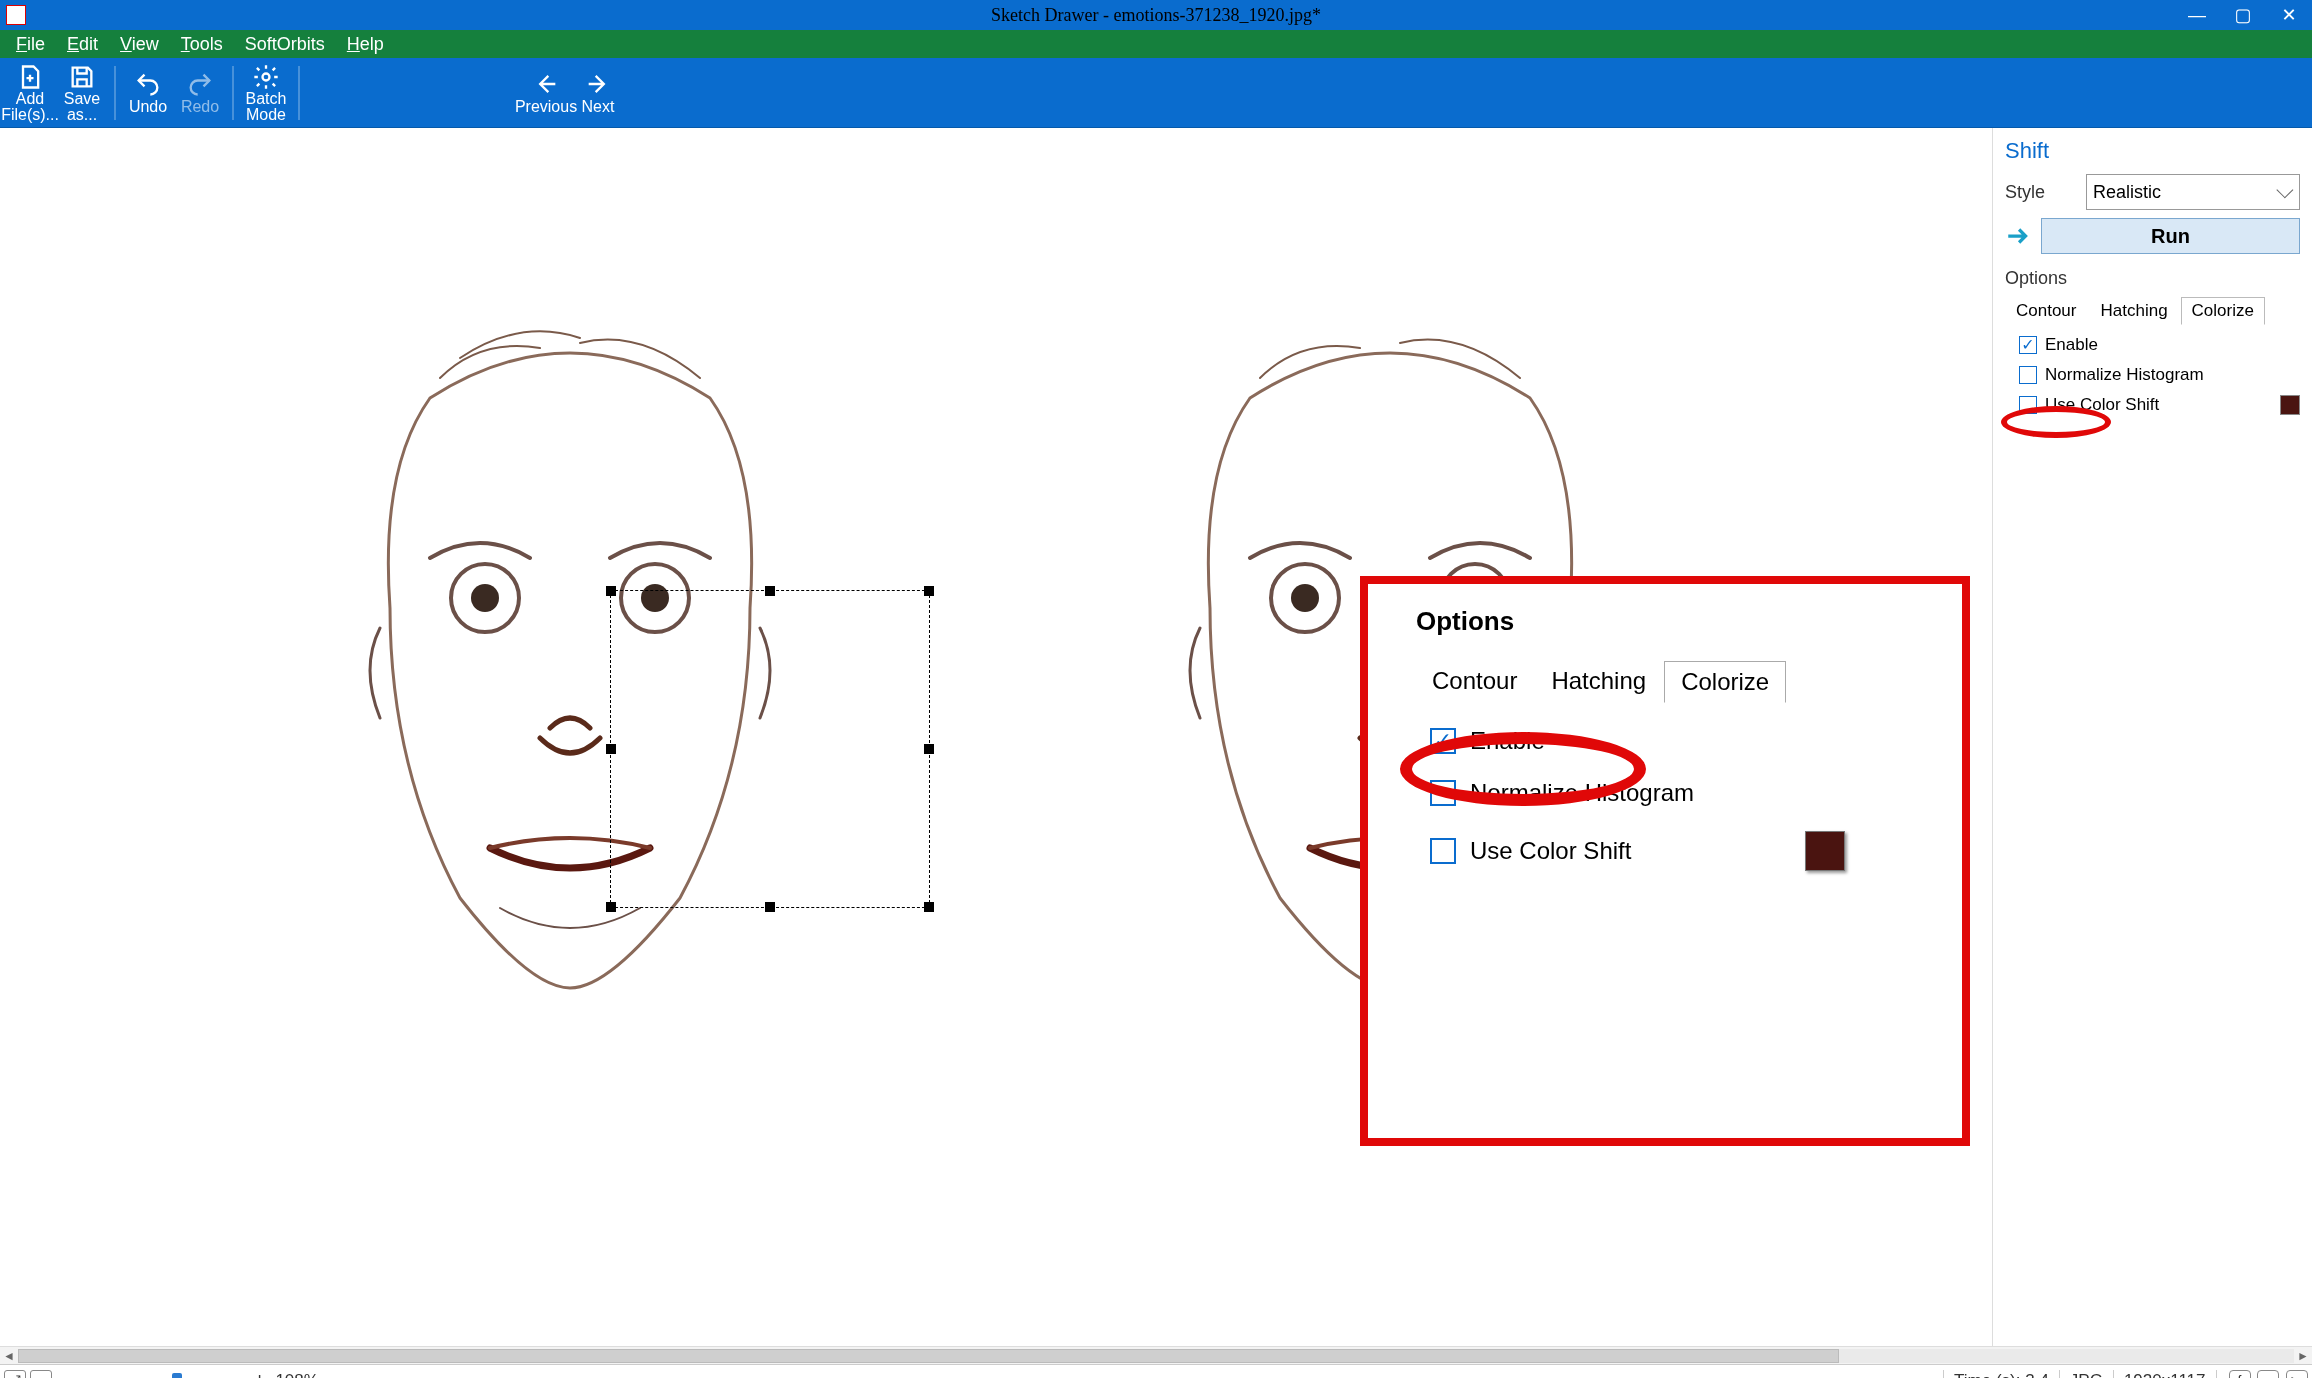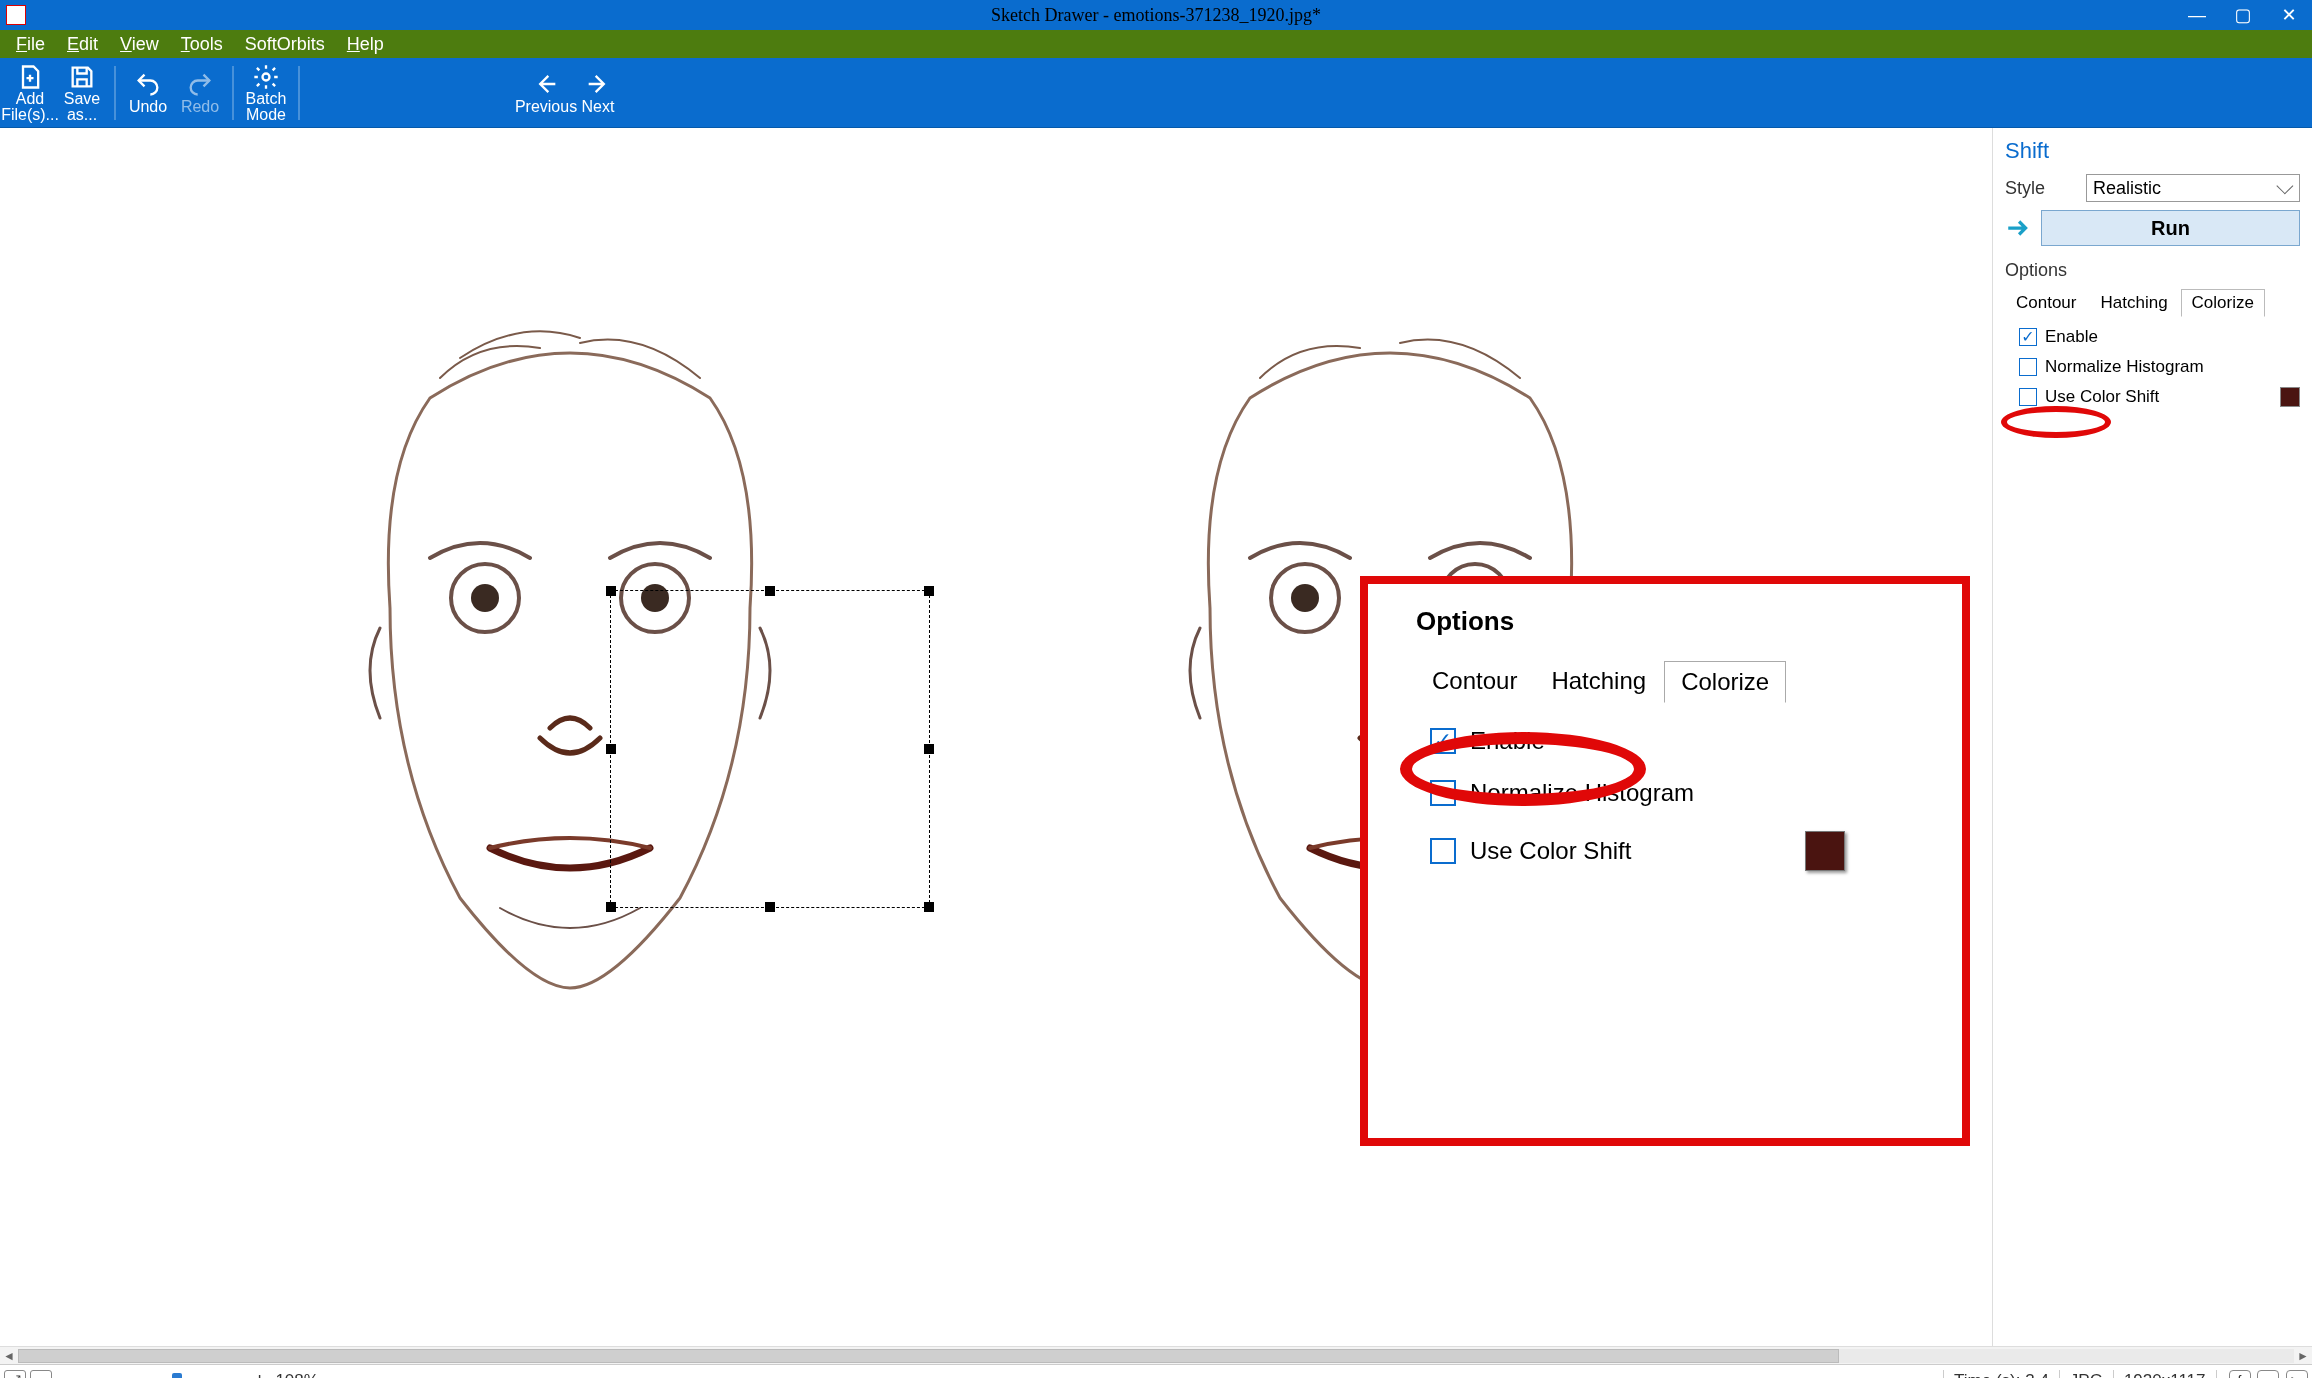--- a/index.html
+++ b/index.html
@@ -2,42 +2,42 @@
 <html><head>
 <meta charset="utf-8">
 <style>
 * { box-sizing: border-box; margin: 0; padding: 0; font-family: "Segoe UI", Tahoma, sans-serif; }
 html, body { width: 2312px; height: 1378px; overflow: hidden; background: #fff; }
 .titlebar { height: 30px; background: #0a6cce; color: #fff; display: flex; align-items: center; position: relative; font-size: 18px; }
 .titlebar .appicon { width: 20px; height: 20px; margin: 0 6px; background: #fff; border: 1px solid #d00; display: inline-block; }
 .titlebar .title { position: absolute; left: 50%; transform: translateX(-50%); font-size: 18px; color: #000000; font-family: Liberation Serif, serif; }
 .titlebar .winctrls { position: absolute; right: 0; top: 0; height: 100%; display: flex; }
 .winbtn { width: 46px; height: 100%; display: flex; align-items: center; justify-content: center; color: #fff; font-size: 18px; }
-.menubar { height: 28px; background: #4d7c0f; color: #fff; display: flex; align-items: center; font-size: 18px; padding-left: 6px; gap: 2px; }
+.menubar { height: 28px; background: #15803d; color: #fff; display: flex; align-items: center; font-size: 18px; padding-left: 6px; gap: 2px; }
 .menuitem { padding: 2px 10px; }
 .menuitem u { text-decoration: underline; }
 .ribbon { height: 70px; background: #0a6cce; border-bottom: 1px solid #0559aa; display: flex; align-items: center; gap: 4px; padding: 0 6px; }
 .ribbtn { display: flex; flex-direction: column; align-items: center; justify-content: center; color: #fff; font-size: 16px; width: 48px; height: 62px; }
 .ribbtn .ribicon { width: 28px; height: 28px; display: flex; align-items: center; justify-content: center; }
 .ribbtn svg { stroke: #fff; fill: none; stroke-width: 2; }
 .ribbtn.dis { opacity: .55; }
 .ribsep { width: 2px; height: 54px; background: rgba(255,255,255,.25); margin: 0 4px; }
 .content { position: relative; height: calc(100% - 30px - 28px - 70px - 32px); background: #fff; display: flex; }
 .canvas { flex: 1; position: relative; background: #fff; overflow: hidden; }
 .face { position: absolute; width: 580px; height: 740px; }
 .face svg { width: 100%; height: 100%; }
 .face1 { left: 280px; top: 160px; }
 .face2 { left: 1100px; top: 160px; }
 .selbox { position: absolute; border: 1.5px dashed #000; }
 .selbox .h { position: absolute; width: 10px; height: 10px; background: #000; }
 .rightpanel { width: 320px; border-left: 1px solid #ddd; padding: 10px 12px; font-size: 18px; position: relative; }
 .rightpanel h3 { color: #0a6cce; font-weight: 400; font-size: 22px; margin-bottom: 10px; }
 .prow { display: flex; align-items: center; gap: 27px; margin-bottom: 8px; }
 .prow label { width: 54px; font-size: 18px; color: #333; }
-.pselect { flex: 1; height: 28px; border: 1px solid #999; background: #fff; padding: 7px 6px; font-size: 18px; display: flex; align-items: center; justify-content: space-between; }
+.pselect { flex: 1; height: 36px; border: 1px solid #999; background: #fff; padding: 7px 6px; font-size: 18px; display: flex; align-items: center; justify-content: space-between; }
 .psel-dd { width: 12px; height: 12px; border-left: 1px solid #666; border-bottom: 1px solid #666; transform: rotate(-45deg) translateY(-3px); }
 .presetrow { display: flex; align-items: flex-start; gap: 10px; margin-bottom: 8px; }
 .preseticon { width: 26px; height: 26px; display: flex; align-items: center; justify-content: center; }
 .runrow { display: flex; align-items: center; gap: 10px; margin: 8px 0 14px; }
 .runicon { width: 26px; height: 26px; }
 .runbtn { flex: 1; height: 36px; background: #d9e8f6; border: 1px solid #7aa7cf; font-weight: 700; font-size: 20px; display: flex; align-items: center; justify-content: center; }
 .optlabel { font-size: 18px; color: #333; margin-bottom: 8px; }
 .tabs { display: flex; gap: 2px; font-size: 17px; margin-bottom: 6px; }
 .tab { padding: 3px 10px; border: 1px solid transparent; position: relative; }
 .tab.active { border: 1px solid #bbb; border-bottom-color: #fff; background: #fff; }

